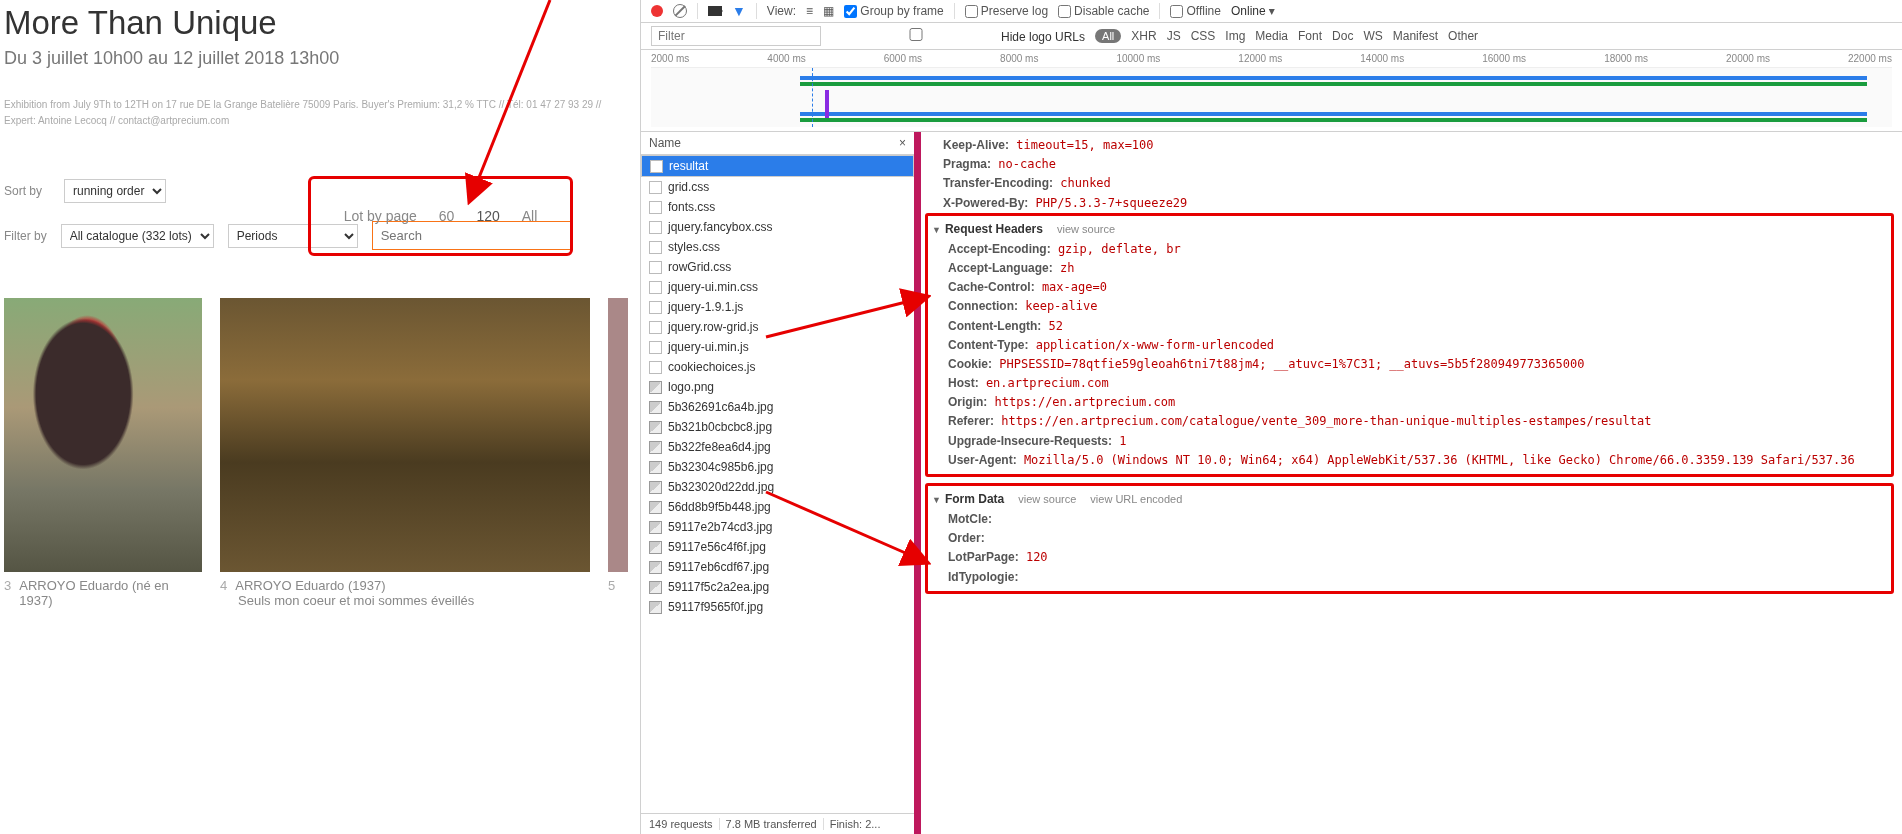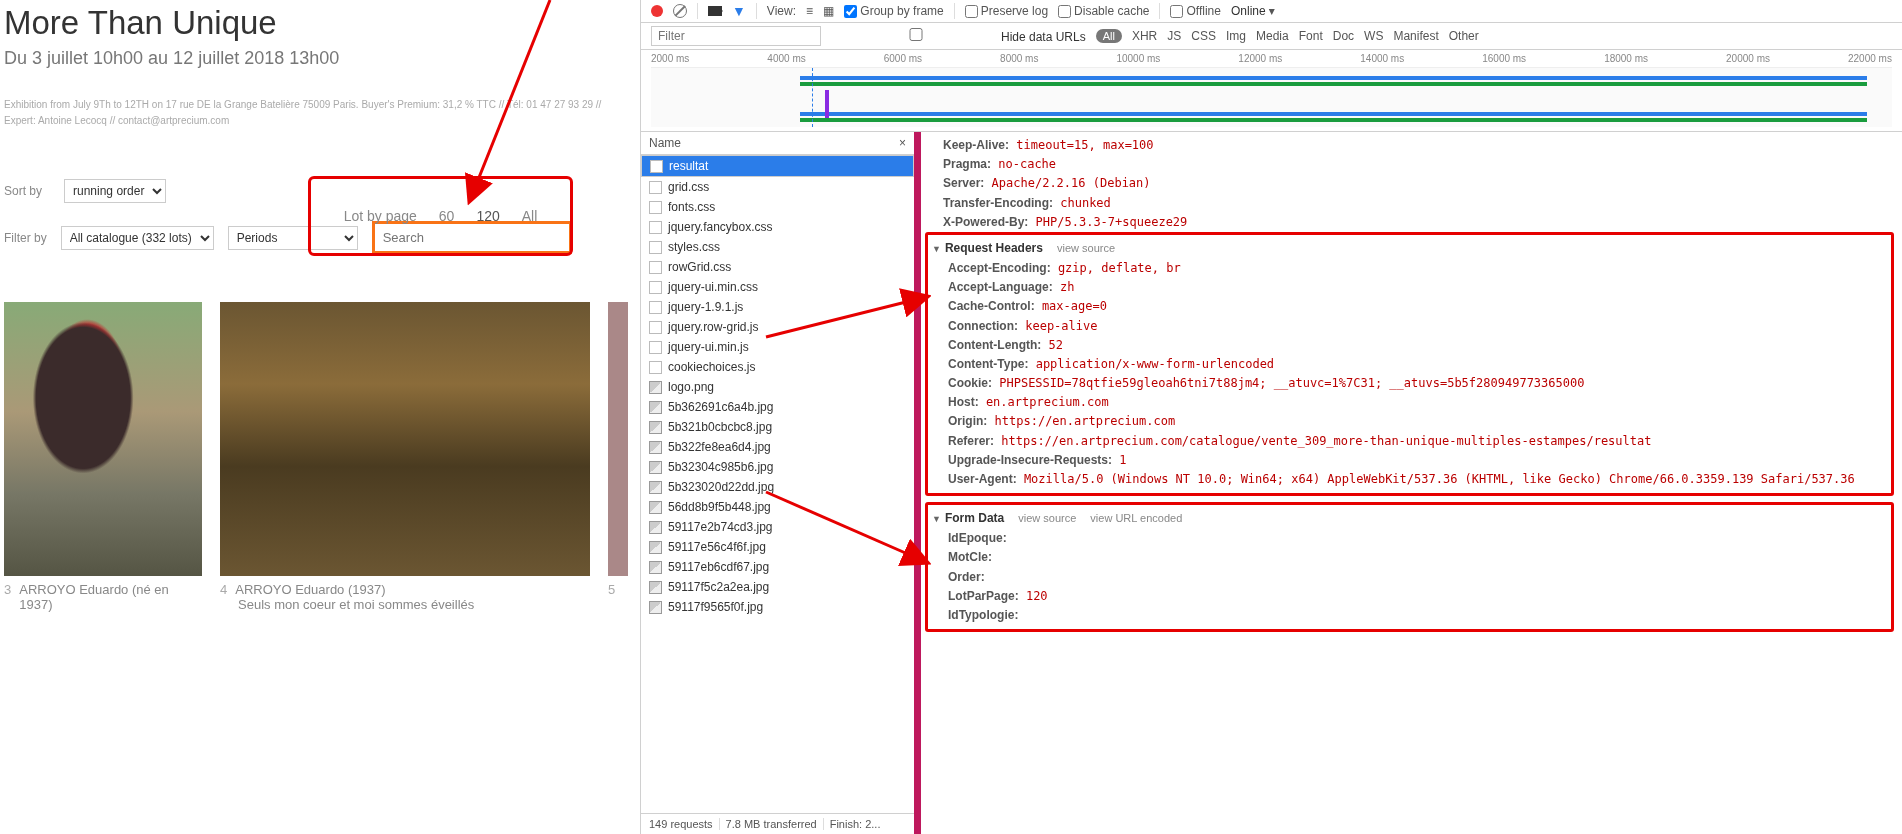--- a/index.html
+++ b/index.html
@@ -11,21 +11,21 @@
 .website h1 { font-size: 33px; font-weight: 400; color: #333; margin-bottom: 6px; }
 .website .subtitle { font-size: 18px; color: #777; margin-bottom: 28px; }
 .website .desc { font-size: 10px; color: #aaa; line-height: 1.6; margin-bottom: 50px; max-width: 620px; }
 
 .controls-row { display: flex; align-items: center; gap: 22px; margin-bottom: 18px; color: #888; }
 .controls-row2 { display: flex; align-items: center; gap: 14px; color: #888; margin-bottom: 48px; }
 .sel { border: 1px solid #ccc; padding: 3px 4px; font-size: 12px; background: #fff; color: #333; }
 .sel.wide { min-width: 148px; }
 .lot-box { position: absolute; left: 308px; top: 176px; width: 265px; height: 80px; border: 3px solid #e60000; border-radius: 6px; display: flex; align-items: center; justify-content: center; gap: 22px; font-size: 14px; color: #888; }
 .lot-box span.active { color: #555; }
-.search { border: 3px solid #f97316; padding: 6px 8px; font-size: 13px; background: #fff; color: #888; }
+.search { border: 1px solid #f97316; padding: 6px 8px; font-size: 13px; background: #fff; color: #888; }
 
 .arrow { position: absolute; pointer-events: none; }
 .arrow svg { display: block; }
 
 .gallery { display: flex; gap: 18px; }
 .card { display: flex; flex-direction: column; }
 .card .imgbox { background: #444; }
 .card .meta { margin-top: 6px; color: #888; display: flex; gap: 8px; font-size: 13px; }
 .card .meta .num { color: #aaa; }
 .card .title2 { color: #888; font-size: 13px; margin-left: 18px; }
@@ -188,21 +188,21 @@
       <span class="sep"></span>
       <label>
           <input type="checkbox" style="">
           <span>Offline</span>
         </label>
       <span class="online drop">Online</span>
     </div>
 
     <div class="filterbar">
       <input placeholder="Filter" style="">
-      <label><input type="checkbox" style=""><span>Hide data URLs</span></label>
+      <label><input type="checkbox" style=""><span>Hide logo URLs</span></label>
       <div class="types">
         <span class="pill">All</span>
         <span>XHR</span>
         <span>JS</span>
         <span>CSS</span>
         <span>Img</span>
         <span>Media</span>
         <span>Font</span>
         <span>Doc</span>
         <span>WS</span>
@@ -340,21 +340,20 @@
           <span>7.8 MB transferred</span>
           <span style="border:none">Finish: 2...</span>
         </div>
       </div>
 
       <div class="detail">
         <div class="body">
           <div class="kv" id="tophdrs">
               <div><span class="k">Keep-Alive:</span><span class="v"> timeout=15, max=100</span></div>
               <div><span class="k">Pragma:</span><span class="v"> no-cache</span></div>
-              <div><span class="k">Server:</span><span class="v"> Apache/2.2.16 (Debian)</span></div>
               <div><span class="k">Transfer-Encoding:</span><span class="v"> chunked</span></div>
               <div><span class="k">X-Powered-By:</span><span class="v"> PHP/5.3.3-7+squeeze29</span></div>
             </div>
 
           <div class="redbox">
             <div class="section-hdr">
               <span class="toggle">Request Headers</span>
               <span class="lnk">view source</span>
             </div>
             <div class="kv" id="reqhdrs">
@@ -373,21 +372,20 @@
               </div>
           </div>
 
           <div class="redbox">
             <div class="section-hdr">
               <span class="toggle">Form Data</span>
               <span class="lnk">view source</span>
               <span class="lnk">view URL encoded</span>
             </div>
             <div class="kv" id="formdata">
-                <div><span class="k">IdEpoque:</span><span class="v"> </span></div>
                 <div><span class="k">MotCle:</span><span class="v"> </span></div>
                 <div><span class="k">Order:</span><span class="v"> </span></div>
                 <div><span class="k">LotParPage:</span><span class="v"> 120</span></div>
                 <div><span class="k">IdTypologie:</span><span class="v"> </span></div>
               </div>
           </div>
         </div>
       </div>
 
       <div class="arrow2" style="left:120px; top:155px;">

